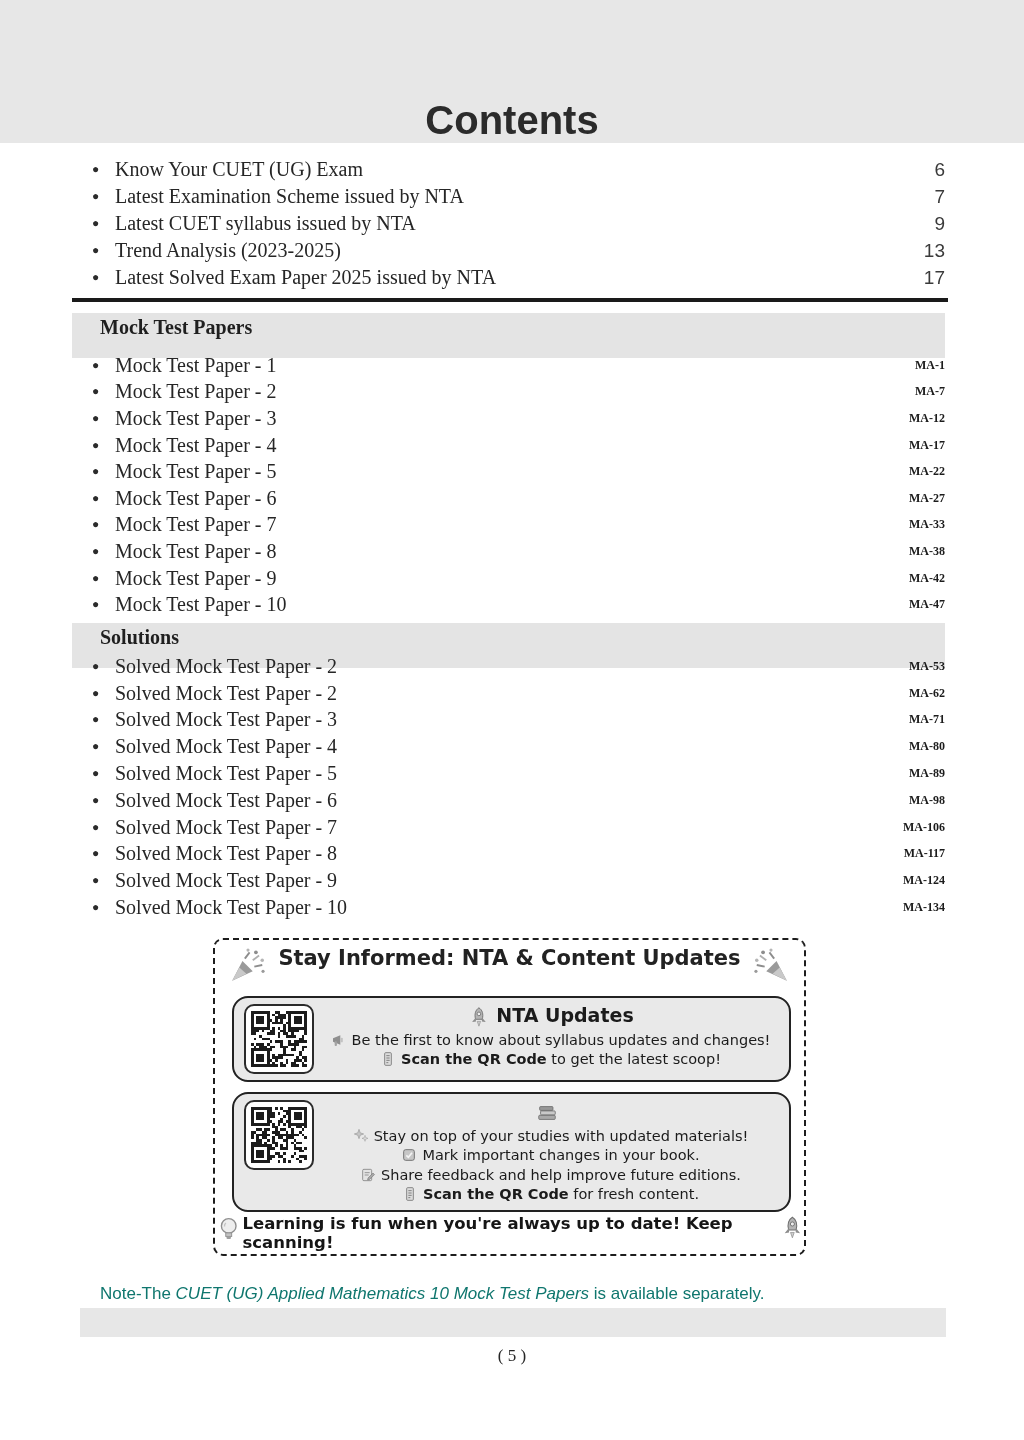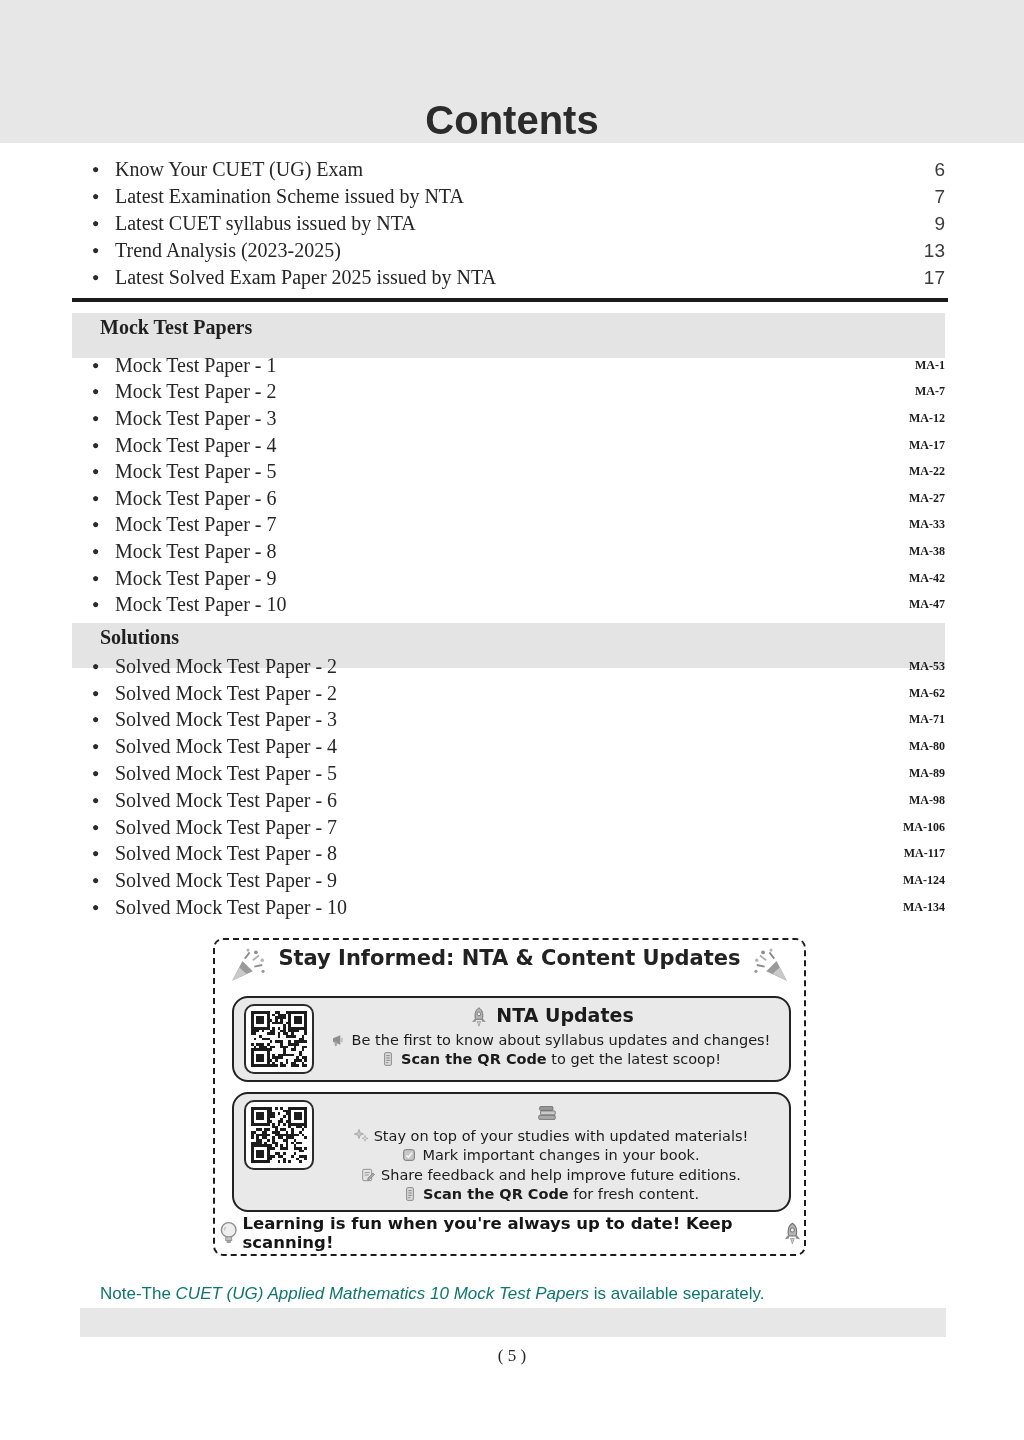--- a/index.html
+++ b/index.html
@@ -50,21 +50,21 @@
   .qr{flex:0 0 70px;width:70px;height:70px;background:#fff;border:2.5px solid #2b2b2b;border-radius:10px;
         padding:5px;box-sizing:border-box;margin-right:8px;}
   .qr svg{width:100%;height:100%;display:block;}
   .card-body{flex:1;min-width:0;}
   .card-title{text-align:center;font-weight:bold;font-size:19px;margin-bottom:3px;color:#1b1b1b;}
   .card-title .ic{width:22px;height:22px;margin-right:7px;}
   .line{text-align:center;font-size:14.5px;line-height:19.5px;}
   .line .ic{width:16px;height:16px;margin-right:5px;vertical-align:-3px;}
   .line b{font-weight:bold;}
 
-  .box-footer{position:absolute;left:0;right:0;top:274px;display:flex;align-items:center;justify-content:center;
+  .box-footer{position:absolute;left:0;right:0;top:274px;display:flex;justify-content:center;
         font-weight:bold;font-size:16.5px;color:#161616;}
   .ic-bulb{width:30px;height:30px;}
   .ic-rocket-ft{width:27px;height:27px;}
 
   
   .note{position:absolute;top:1272px;left:88px;margin:12px;
         font-family:"Liberation Sans",sans-serif;font-size:17px;color:#0f766e;}
   .note .it{font-style:italic;}
   .footer-bar{position:absolute;top:1308px;left:80px;width:866px;height:29px;background:var(--band_gray,#e7e7e7);}
   .page-num{position:absolute;top:1346px;left:0;width:100%;text-align:center;font-size:17px;color:#262626;}

